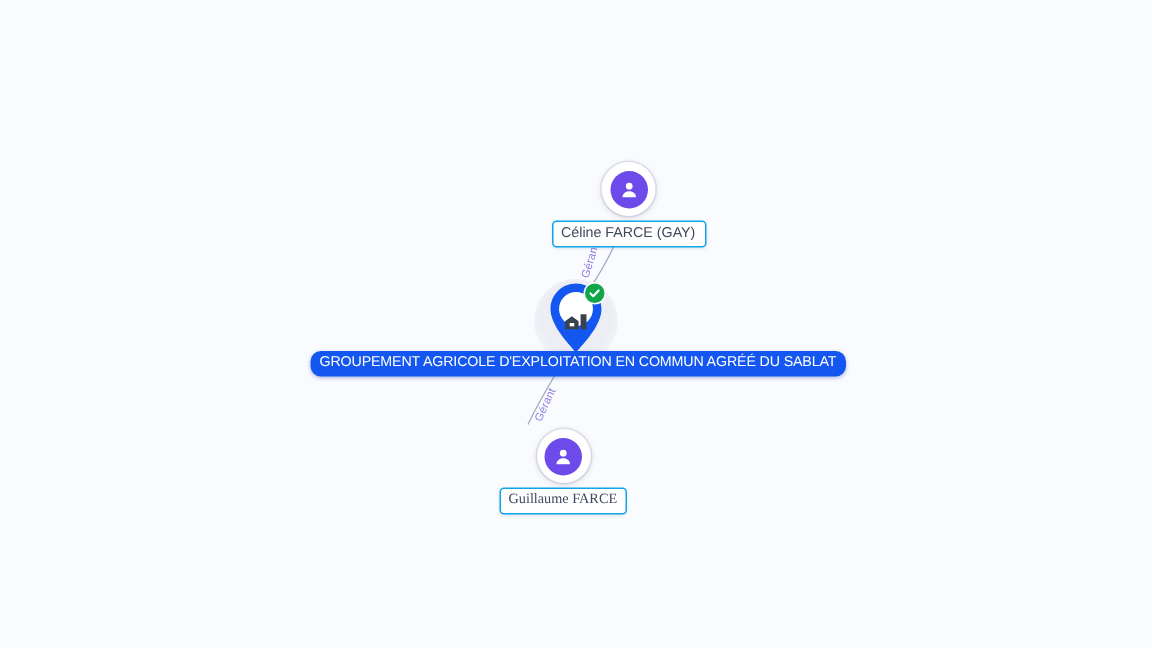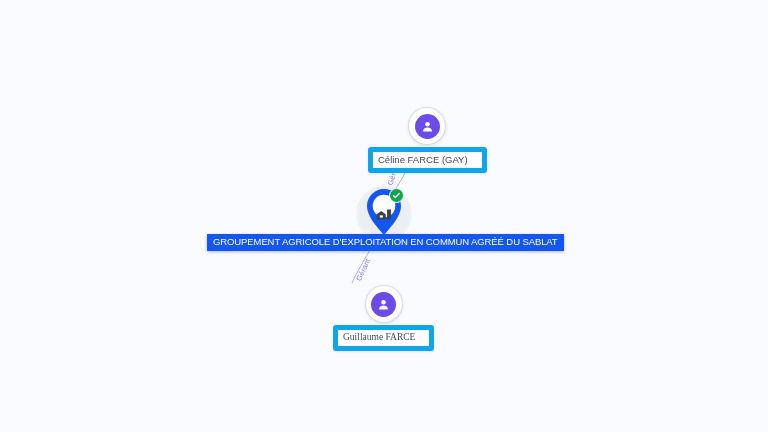--- a/index.html
+++ b/index.html
@@ -57,23 +57,23 @@
     background: #6d4aea;
     display: flex;
     align-items: center;
     justify-content: center;
   }
   .person-avatar svg { display: block; }
 
   .node-label {
     margin-top: 3px;
     background: #ffffff;
-    border: 5px solid #0ea5e9;
+    border: 1px solid #0ea5e9;
     border-radius: 3px;
-    padding: 2px 14px 3px 5px;
+    padding: 2px 6px 3px 5px;
     font-size: 9.5px;
     line-height: 11px;
     color: #40485c;
     white-space: nowrap;
     box-shadow: 0 1px 2px rgba(40, 50, 90, 0.10);
   }
 
   
   #node-company {
     position: absolute;
@@ -128,21 +128,21 @@
   .company-label {
     position: absolute;
     left: 207px;
     top: 234px;
     background: #1356f0;
     color: #ffffff;
     font-size: 9.5px;
     line-height: 12px;
     letter-spacing: -0.1px;
     padding: 2px 6px 3px 6px;
-    border-radius: 0;
+    border-radius: 7px;
     white-space: nowrap;
     box-shadow: 0 1px 3px rgba(20, 60, 160, 0.35);
   }
 
   
   .edge-label {
     position: absolute;
     font-size: 7.5px;
     line-height: 8px;
     color: #8e7ce0;

